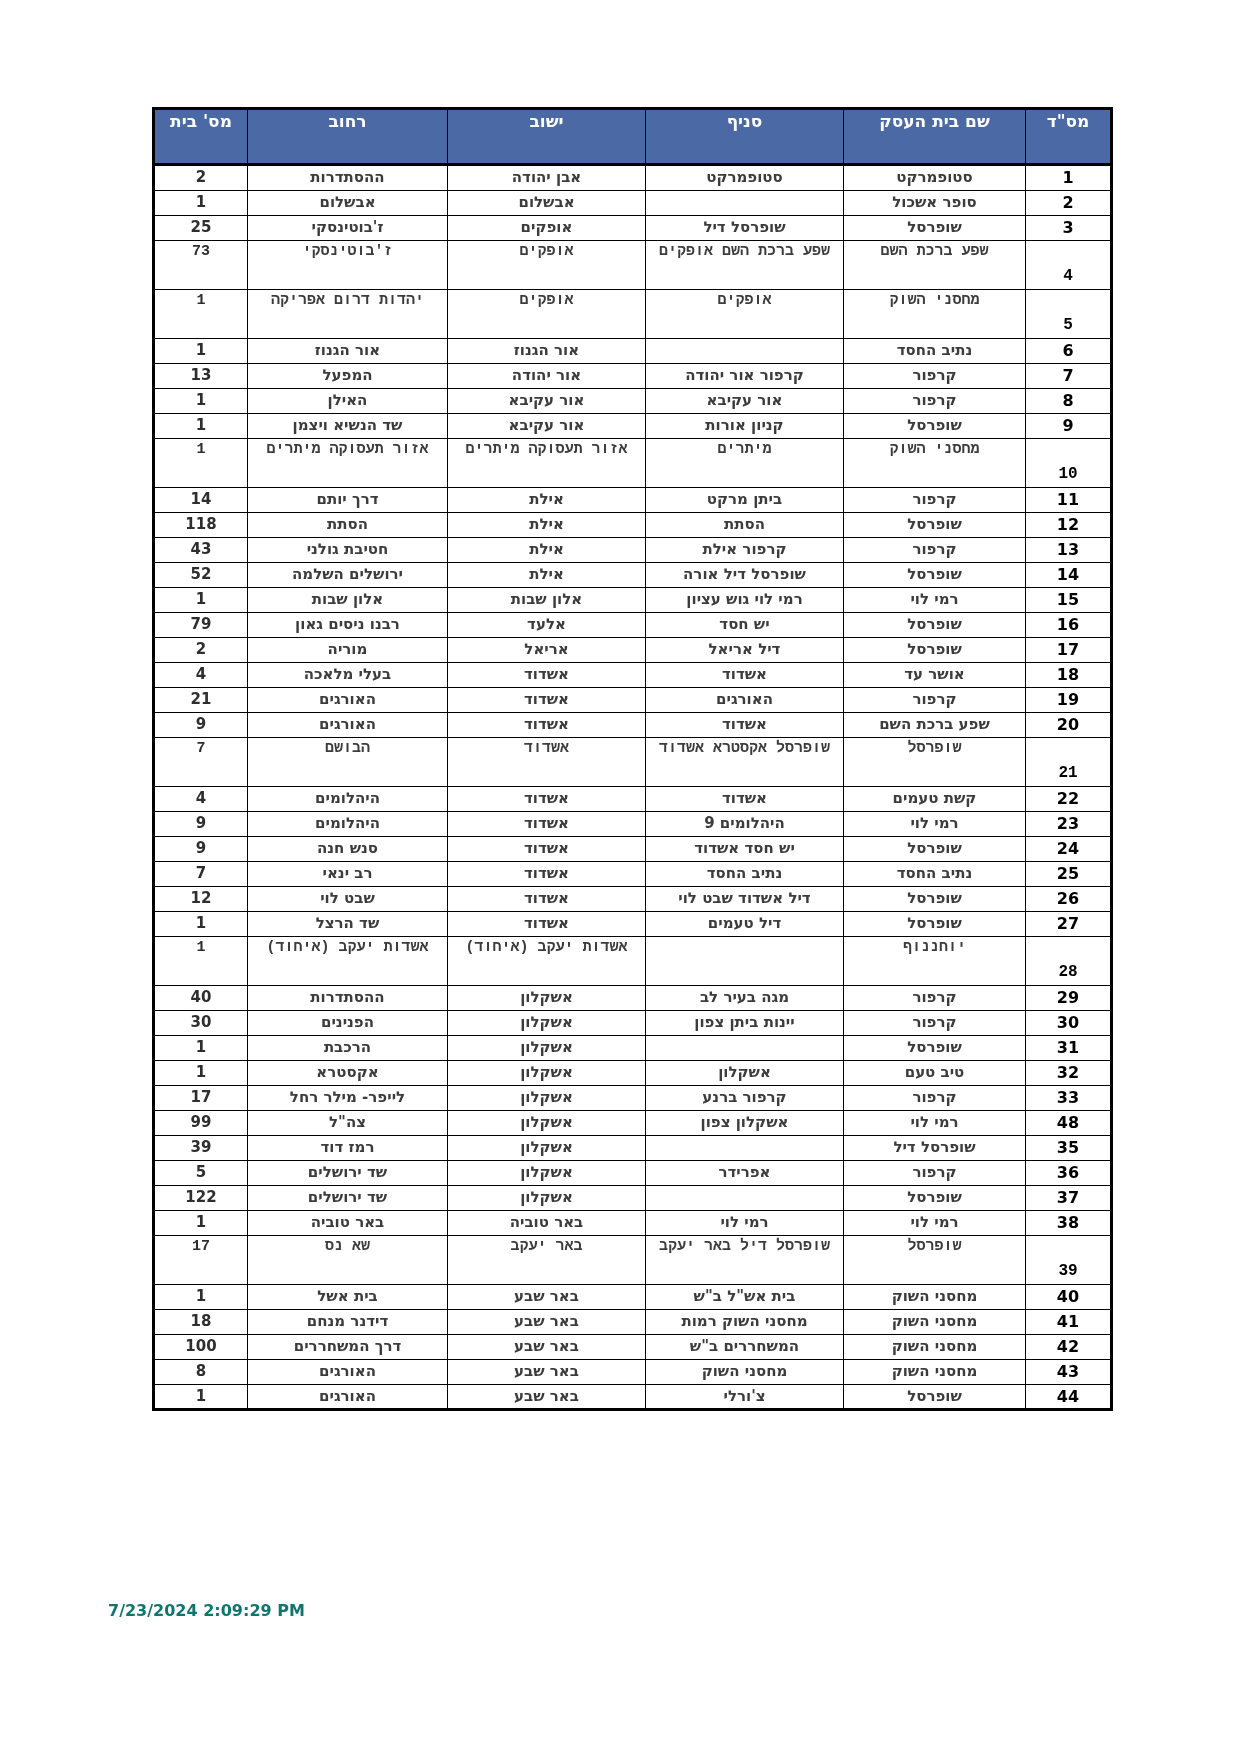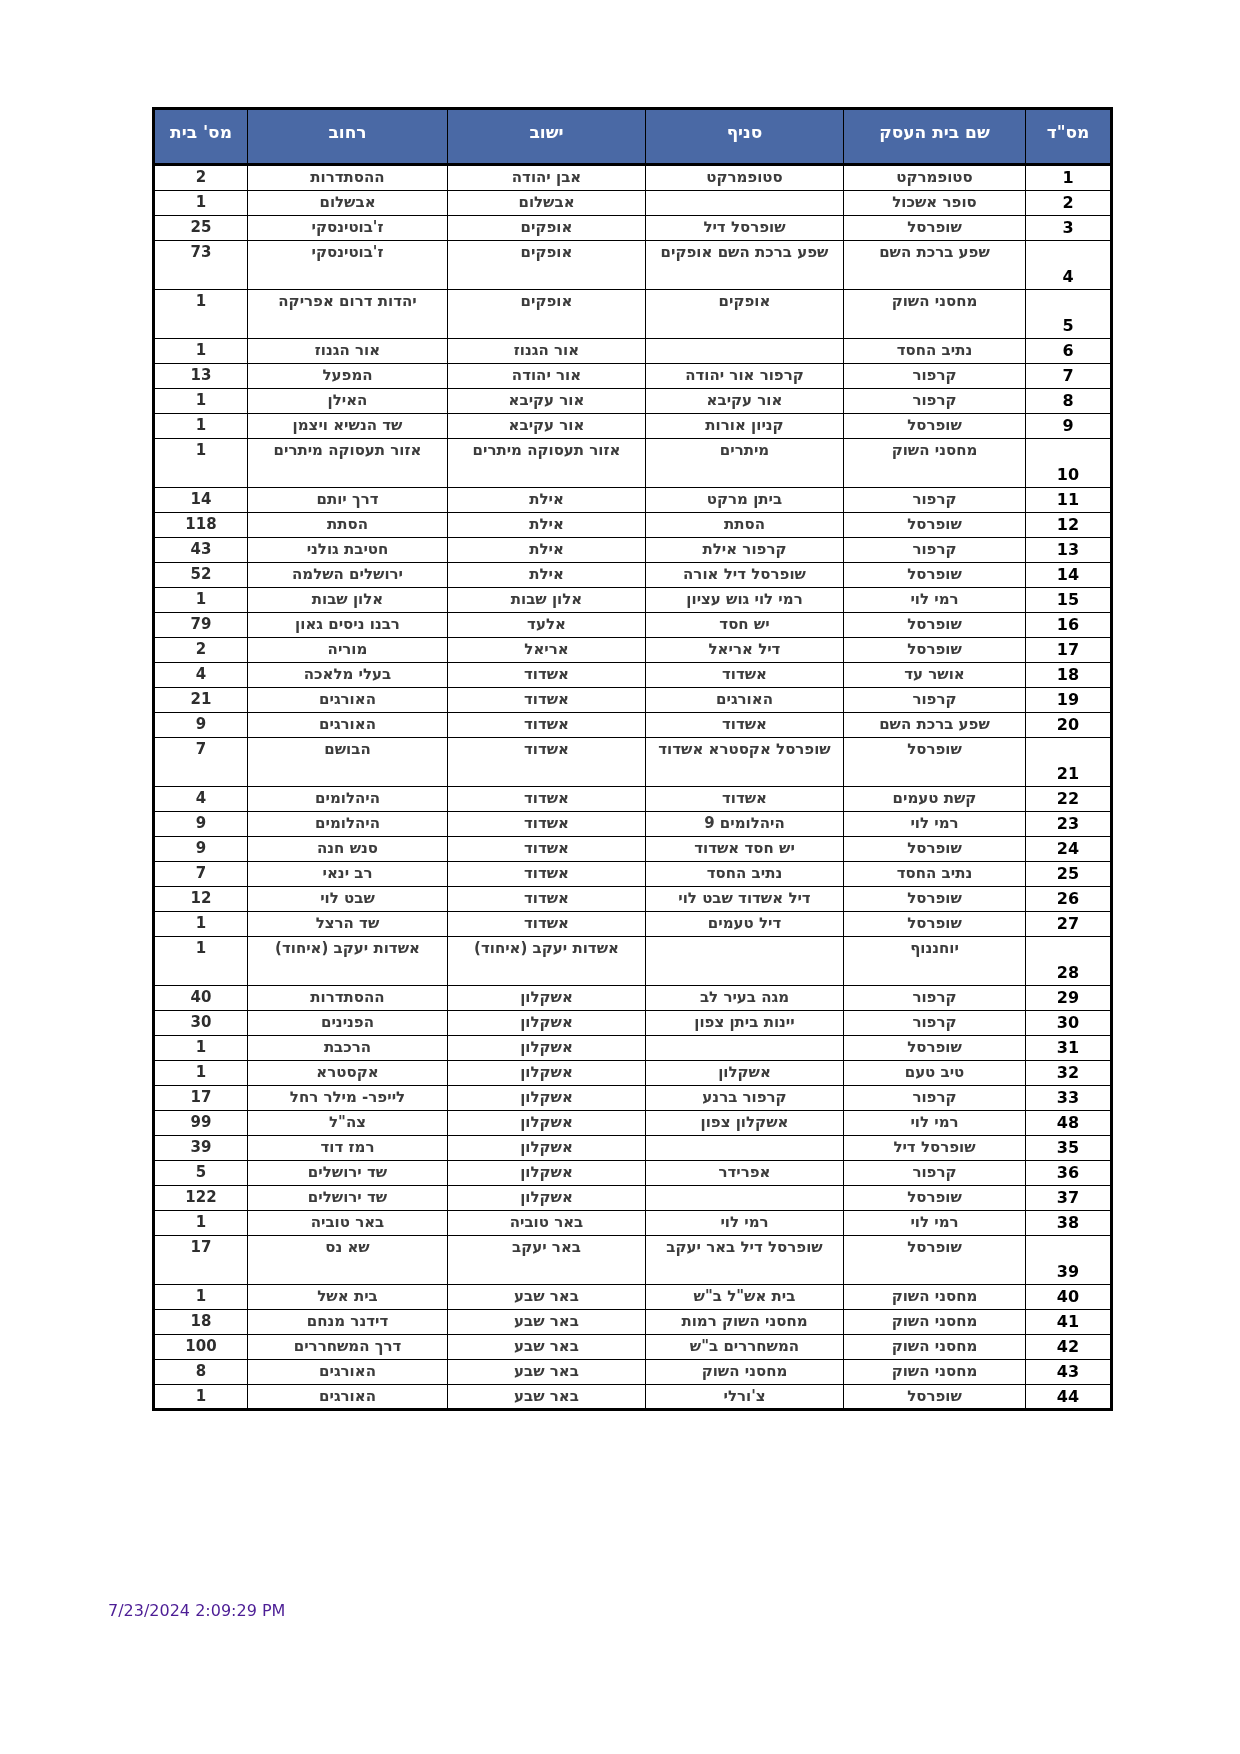--- a/index.html
+++ b/index.html
@@ -27,45 +27,45 @@
     overflow: hidden;
     padding: 1px 3px;
   }
   .report-table thead th {
     background: #4a69a5;
     color: #ffffff;
     font-weight: bold;
     font-size: 17px;
     height: 56px;
     vertical-align: top;
-    padding-top: 12px;
+    padding-top: 1px;
     border-bottom: 3px solid #000000;
   }
   .report-table tbody td {
     font-size: 15px;
     font-weight: bold;
     color: #3c3c3c;
     vertical-align: top;
     height: 25px;
     line-height: 1.35;
   }
-  .report-table tbody tr.tall td { height: 49px; }
+  .report-table tbody tr.tall td { height: 49px; font-family: Liberation Mono, monospace; }
   .report-table tbody td.cell-msd {
     color: #000000;
     vertical-align: bottom;
     font-size: 16px;
   }
   .report-table tbody td.cell-house { color: #2e2e2e; }
   .timestamp {
     position: absolute;
     left: 108px;
     top: 1601px;
     font-size: 16px;
-    font-weight: normal;
-    color: #4c1d95;
+    font-weight: bold;
+    color: #0f766e;
     direction: ltr;
   }
 </style>
 </head>
 <body>
 
 <div class="page">
 
   <table class="report-table">
     <colgroup>

